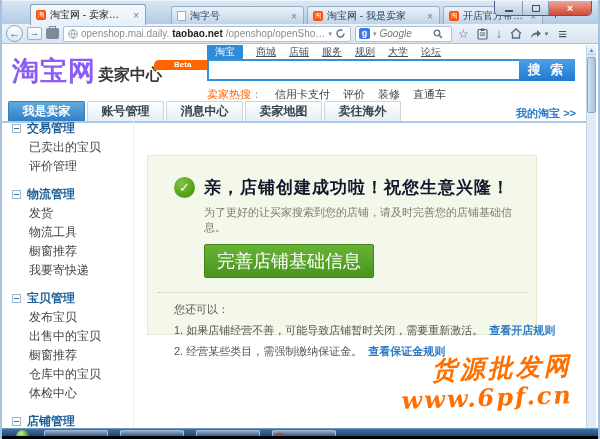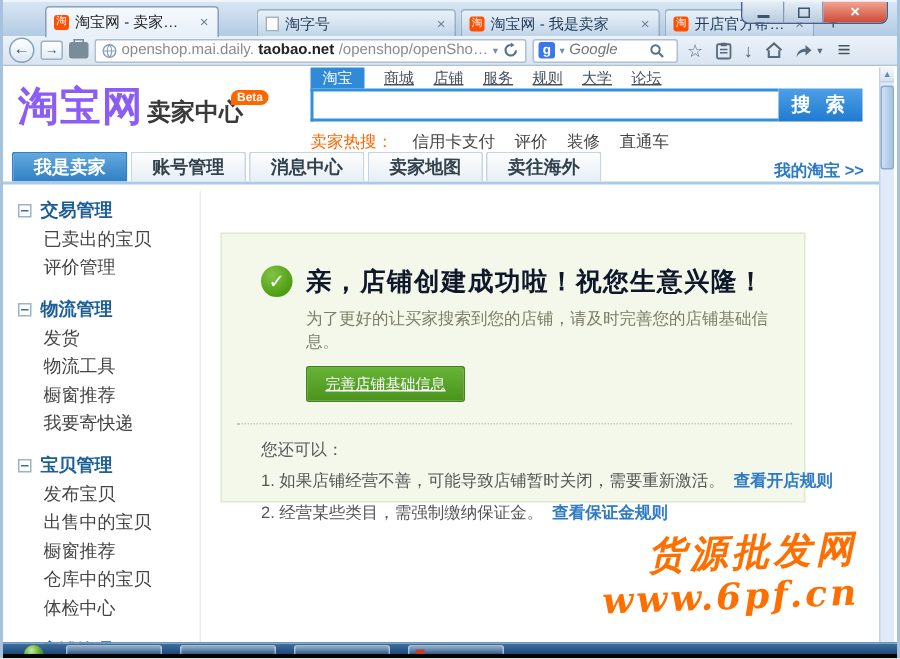--- a/index.html
+++ b/index.html
@@ -66,21 +66,21 @@
   .tb-i { font-size:12px; cursor:pointer; line-height:1; }
   .tb-caret { font-size:7px; color:#57697b; margin-left:-5px; cursor:pointer; }
   .menu-btn { font-size:15px; font-weight:bold; color:#45565f; cursor:pointer; margin-left:2px; }
 
   
   .page { position:absolute; top:45px; left:0; width:584px; height:384px; background:#fff; overflow:hidden; }
 
   .logo-row { position:absolute; left:10px; top:8px; display:flex; align-items:baseline; white-space:nowrap; }
   .logo { font-size:27px; font-weight:bold; color:#8b5cf6; letter-spacing:1px; }
   .logo-sub { font-size:16px; font-weight:bold; color:#3a3a3a; margin-left:2px; }
-  .beta { font-size:8px; color:#fff; background:#ff6600; border-radius:5px 5px 5px 0; padding:0 4px 1px;
+  .beta { font-size:8px; color:#fff; background:#ff6600; border-radius:5px 5px 5px 0; padding:0 20px 1px;
     position:relative; top:-13px; left:-8px; font-weight:bold; }
 
   .stabs { position:absolute; left:205px; top:0; display:flex; gap:13px; align-items:center;
     height:13px; font-size:10px; }
   .stab { color:#44505c; text-decoration:underline; cursor:pointer; white-space:nowrap; }
   .stab.sel { background:#2f8bd8; color:#fff; text-decoration:none; padding:1px 8px;
     border-radius:2px; position:relative; }
   .stab.sel::after { content:""; position:absolute; left:50%; margin-left:-3px; bottom:-3px;
     border:3px solid transparent; border-top:3px solid #2f8bd8; border-bottom:0; }
   .sbox { position:absolute; left:205px; top:14px; display:flex; align-items:stretch; }
@@ -96,41 +96,41 @@
 
   .navtabs { position:absolute; left:0; top:56px; width:100%; height:22px;
     border-bottom:2px solid #a9cbe9; display:flex; padding-left:6px; }
   .ntab { width:77px; height:20px; line-height:19px; text-align:center; font-size:12px; font-weight:bold;
     color:#33424f; background:linear-gradient(#fdfefe,#e7eef5); border:1px solid #c5d5e3;
     border-bottom:0; border-radius:2px 2px 0 0; margin-right:2px; cursor:pointer; }
   .ntab.active { background:linear-gradient(#63a9de,#2f80c4); color:#fff; border-color:#2f80c4; }
   .mytaobao { position:absolute; right:10px; top:61px; font-size:11px; color:#2d7ac7;
     font-weight:bold; cursor:pointer; }
 
-  .sidebar { position:absolute; left:0; top:82px; width:132px; bottom:0;
+  .sidebar { position:absolute; left:0; top:70px; width:132px; bottom:0;
     border-right:1px solid #e9eef3; padding-top:3px; }
   .sec { margin-bottom:8px; }
   .sec-head { display:flex; align-items:center; gap:6px; padding-left:10px; height:20px;
     font-size:12px; font-weight:bold; color:#1d5e96; cursor:pointer; }
   .collapse-box { width:9px; height:9px; border:1px solid #9ab4c9; background:#fff; position:relative; flex:0 0 auto; }
   .collapse-box::after { content:""; position:absolute; left:1px; right:1px; top:3px; height:1px; background:#4a6a86; }
   .s-item { padding-left:27px; height:19px; line-height:19px; font-size:12px; color:#454545;
     cursor:pointer; white-space:nowrap; }
 
   .panel { position:absolute; left:145px; top:110px; width:390px; height:180px;
     background:#f3f8ea; border:1px solid #e1ead1; padding:20px 20px 0 26px; }
   .success-row { display:flex; align-items:center; gap:9px; }
   .check { width:21px; height:21px; border-radius:50%;
     background:radial-gradient(circle at 35% 30%, #82c345, #4c9d12 72%);
     color:#fff; font-size:13px; font-weight:bold; text-align:center; line-height:21px; flex:0 0 auto; }
   .s-title { font-size:17px; font-weight:bold; color:#0f172a; letter-spacing:1px; white-space:nowrap; }
   .s-sub { margin:6px 0 0 30px; font-size:11px; color:#7c7c68; }
   .green-btn { margin:9px 0 0 30px; display:inline-block; background:linear-gradient(#67b336,#4a941f);
-    border:1px solid #418417; color:#fff; font-size:10px; padding:4px 12px; border-radius:2px;
-    cursor:pointer; font-family:inherit;text-decoration:underline; }
+    border:1px solid #418417; color:#fff; font-size:18px; padding:4px 12px; border-radius:2px;
+    cursor:pointer; font-family:inherit; }
   .dotline { border-top:1px dotted #c9c9b2; margin:14px -12px 9px -16px; }
   .more-title { font-size:11px; color:#555; }
   .tip-line { font-size:11px; color:#555; margin-top:6px; white-space:nowrap; }
   .tip-link { color:#2d7ac7; font-weight:bold; margin-left:6px; cursor:pointer; }
 
   .watermark { position:absolute; right:14px; top:310px; text-align:right; color:#ff6f00;
     font-family:"DejaVu Serif","Liberation Serif",serif; font-style:italic; font-weight:bold;
     transform:rotate(-2deg); line-height:1.15; }
   .wm1 { font-size:25px; letter-spacing:3px; }
   .wm2 { font-size:24px; letter-spacing:2px; }

